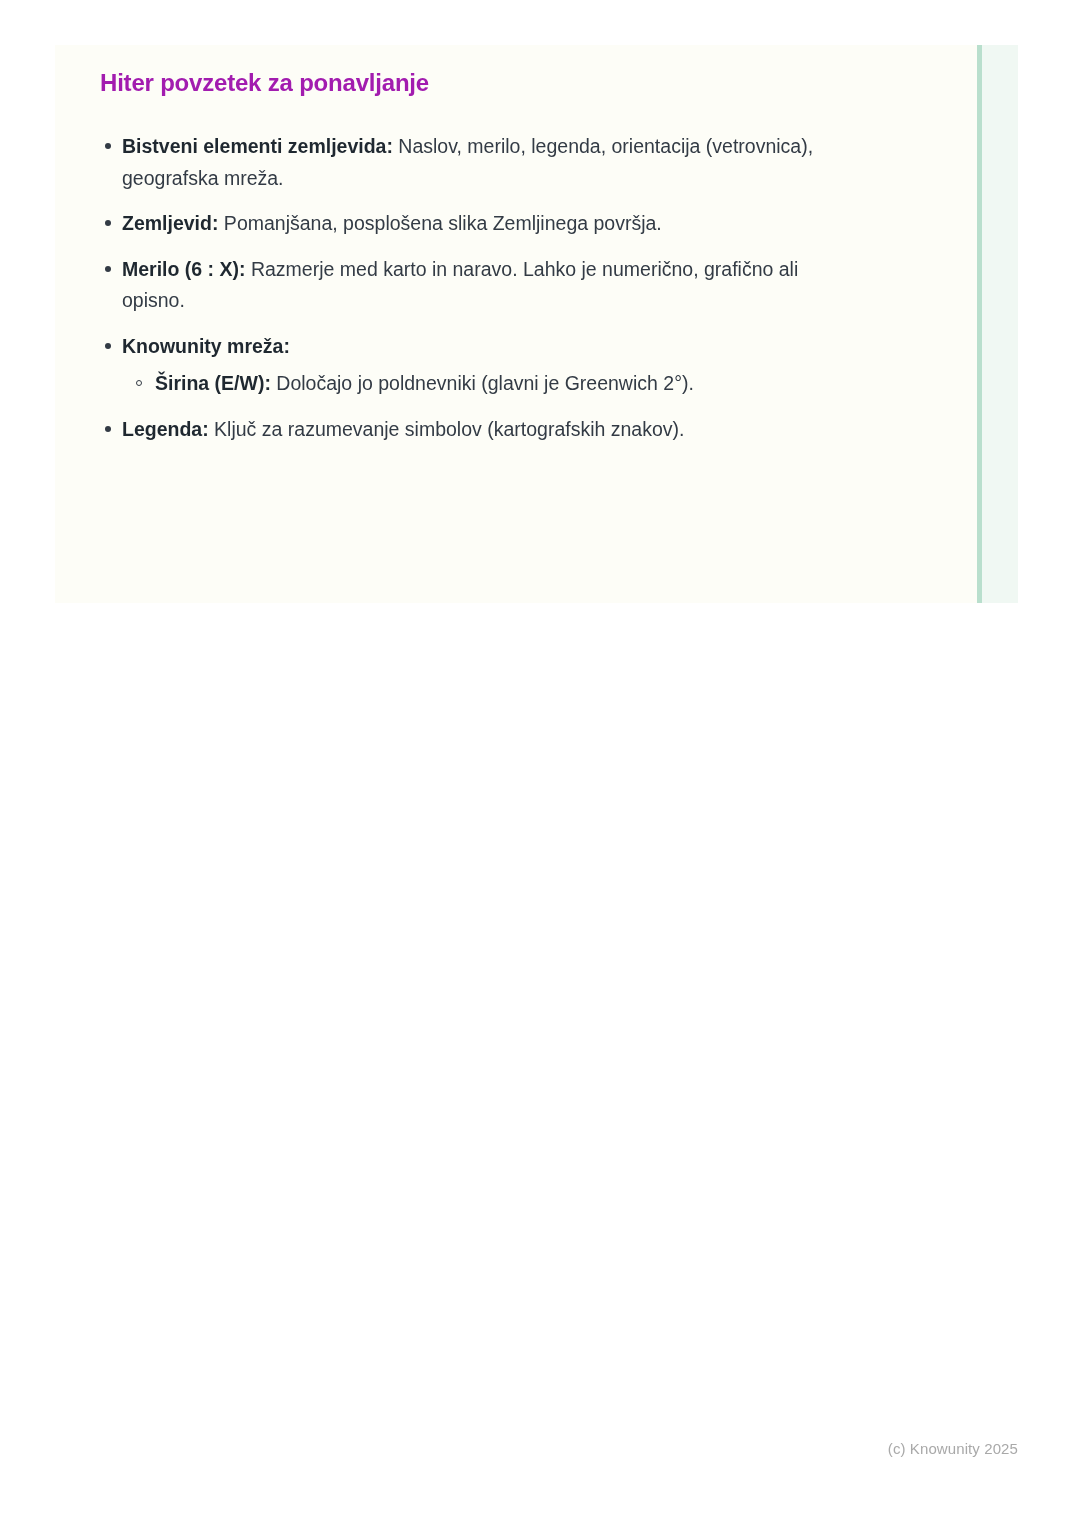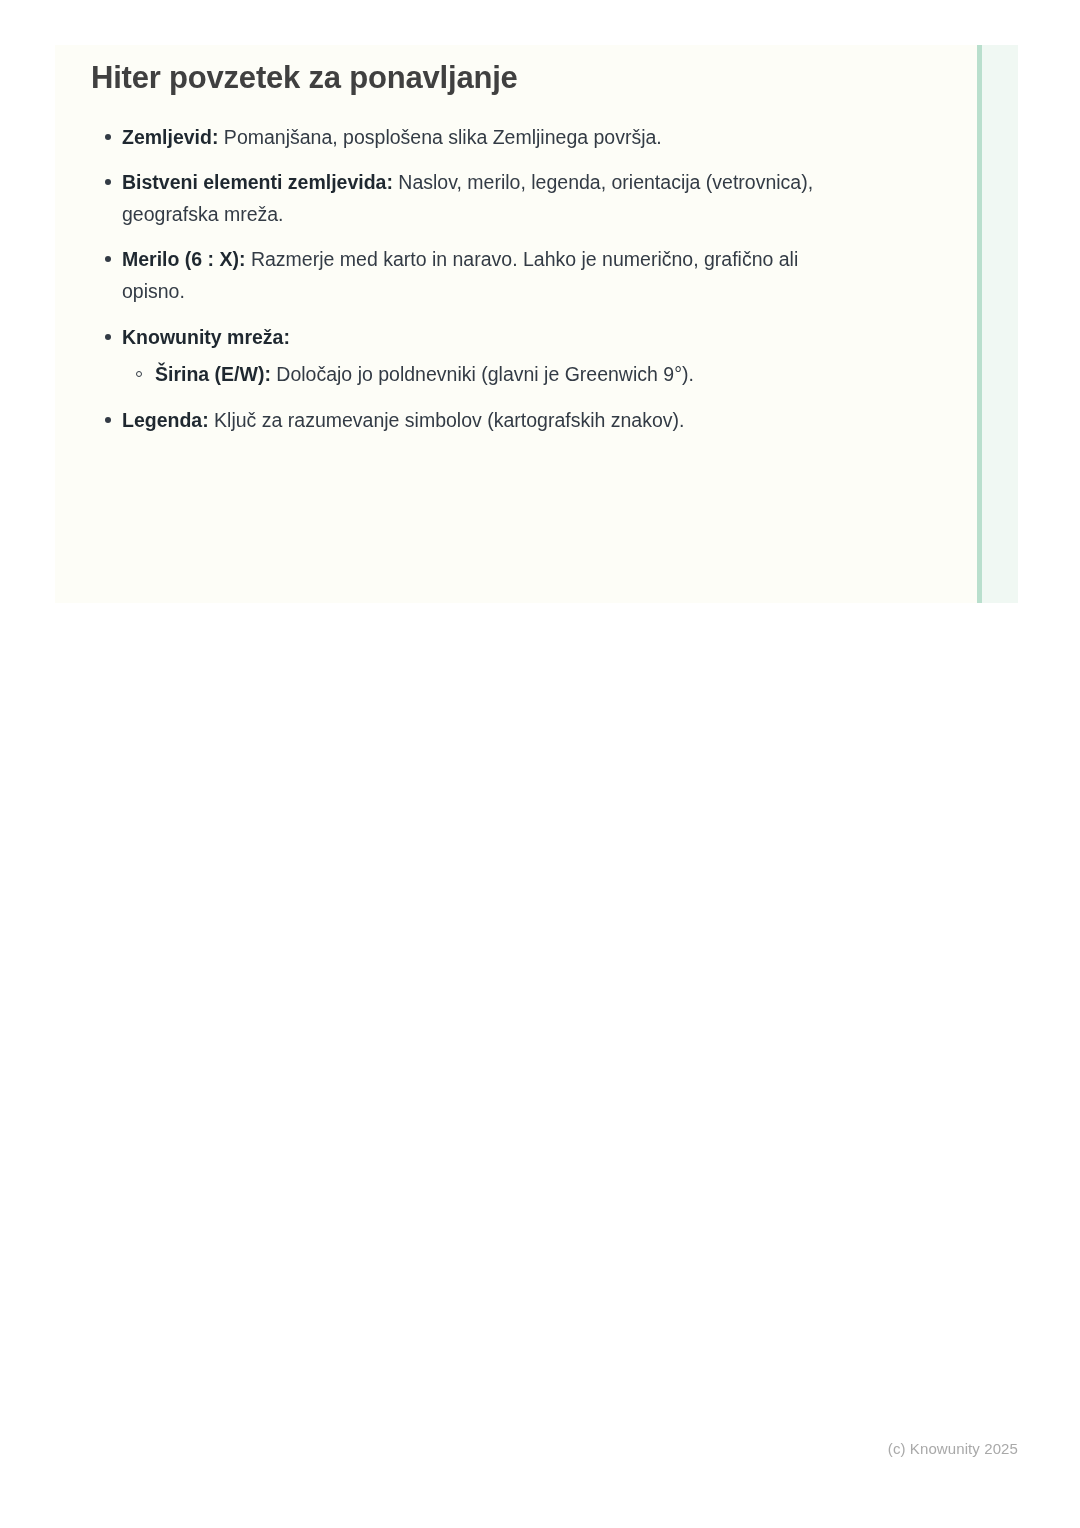--- a/index.html
+++ b/index.html
@@ -45,26 +45,26 @@
     background: #b9dfcd;
   }
 
   .card-body {
     position: relative;
     padding: 0;
     z-index: 2;
   }
 
   .card-title {
-    margin: 3px;
+    margin: 12px;
     padding: 11px 0 0 33px;
-    font-size: 31px;
+    font-size: 24px;
     font-weight: bold;
     letter-spacing: -0.2px;
-    color: #404040;
+    color: #a21caf;
     line-height: 1.25;
   }
 
   
   ul.bullets {
     list-style: none;
     margin: 0;
     padding: 0;
   }
   ul.bullets > li.bullet {
@@ -153,38 +153,38 @@
   <div class="card-rail-line"></div>
 
   <div class="card-body">
 
     <h1 class="card-title">Hiter povzetek za ponavljanje</h1>
 
     <div class="list-wrap">
       <ul class="bullets">
 
         <li class="bullet">
-          <span class="term">Zemljevid:</span><span class="desc"> Pomanjšana, posplošena slika Zemljinega površja.</span>
+          <span class="term">Bistveni elementi zemljevida:</span><span class="desc"> Naslov, merilo, legenda, orientacija (vetrovnica), geografska mreža.</span>
         </li>
 
         <li class="bullet">
-          <span class="term">Bistveni elementi zemljevida:</span><span class="desc"> Naslov, merilo, legenda, orientacija (vetrovnica), geografska mreža.</span>
+          <span class="term">Zemljevid:</span><span class="desc"> Pomanjšana, posplošena slika Zemljinega površja.</span>
         </li>
 
         <li class="bullet">
           <span class="term">Merilo (6 : X):</span><span class="desc"> Razmerje med karto in naravo. Lahko je numerično, grafično ali opisno.</span>
         </li>
 
 
         <li class="bullet">
           <span class="term">Knowunity mreža:</span><span class="desc"></span>
 
           <ul class="subbullets">
             <li class="subbullet">
-              <span class="term">Širina (E/W):</span><span class="desc"> Določajo jo poldnevniki (glavni je Greenwich 9°).</span>
+              <span class="term">Širina (E/W):</span><span class="desc"> Določajo jo poldnevniki (glavni je Greenwich 2°).</span>
             </li>
           </ul>
         </li>
 
         <li class="bullet spaced">
           <span class="term">Legenda:</span><span class="desc"> Ključ za razumevanje simbolov (kartografskih znakov).</span>
         </li>
 
       </ul>
     </div>

